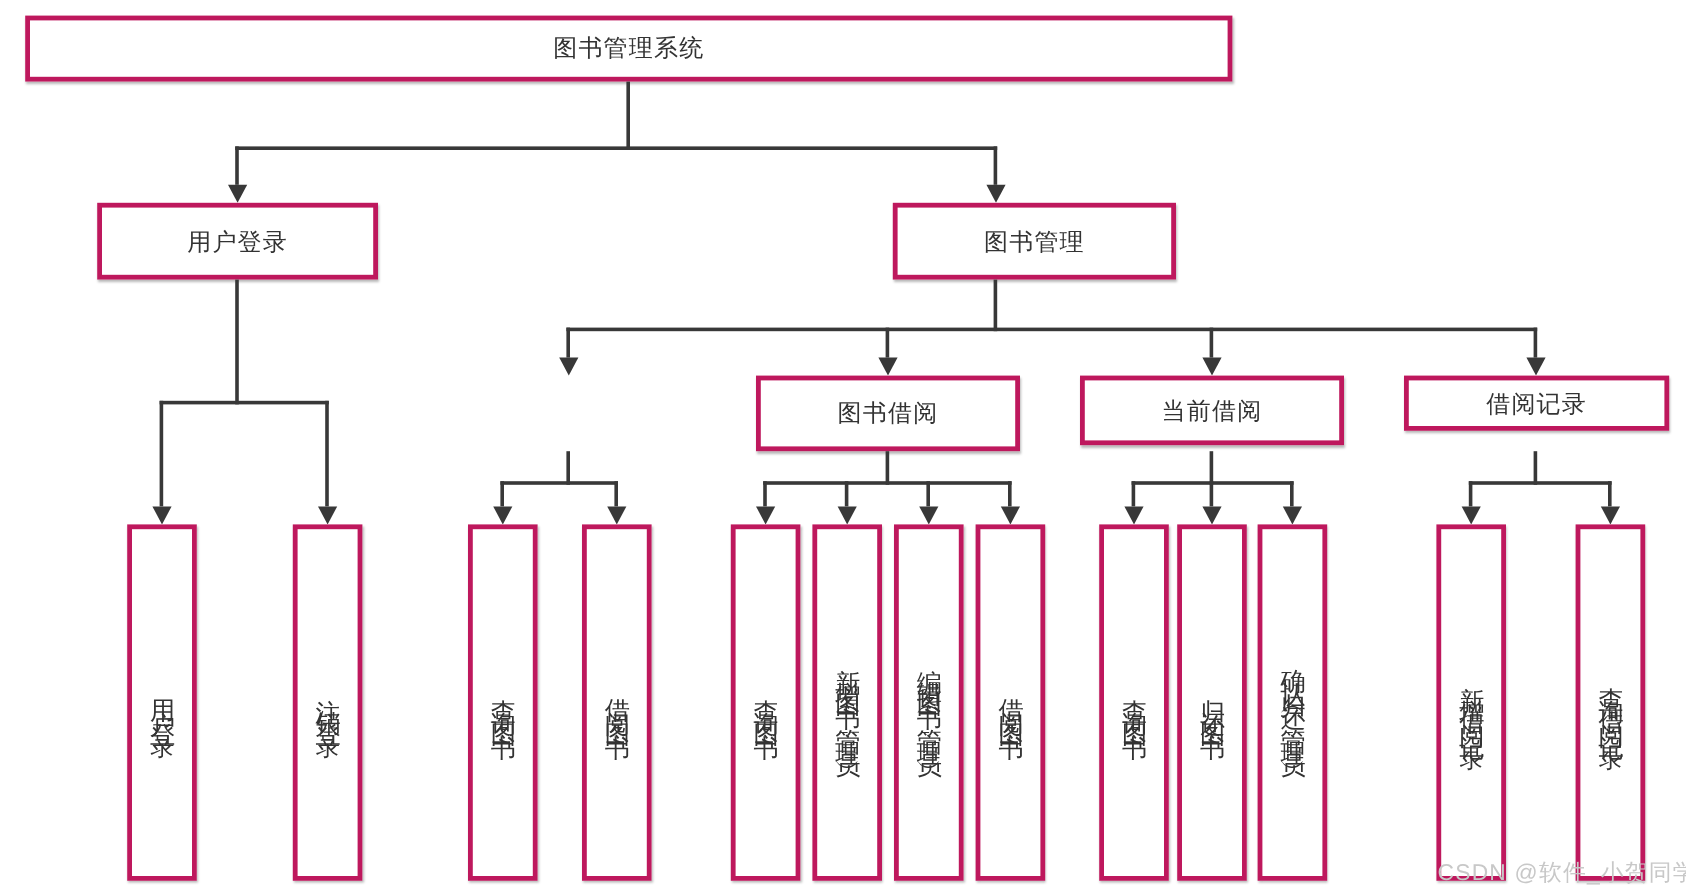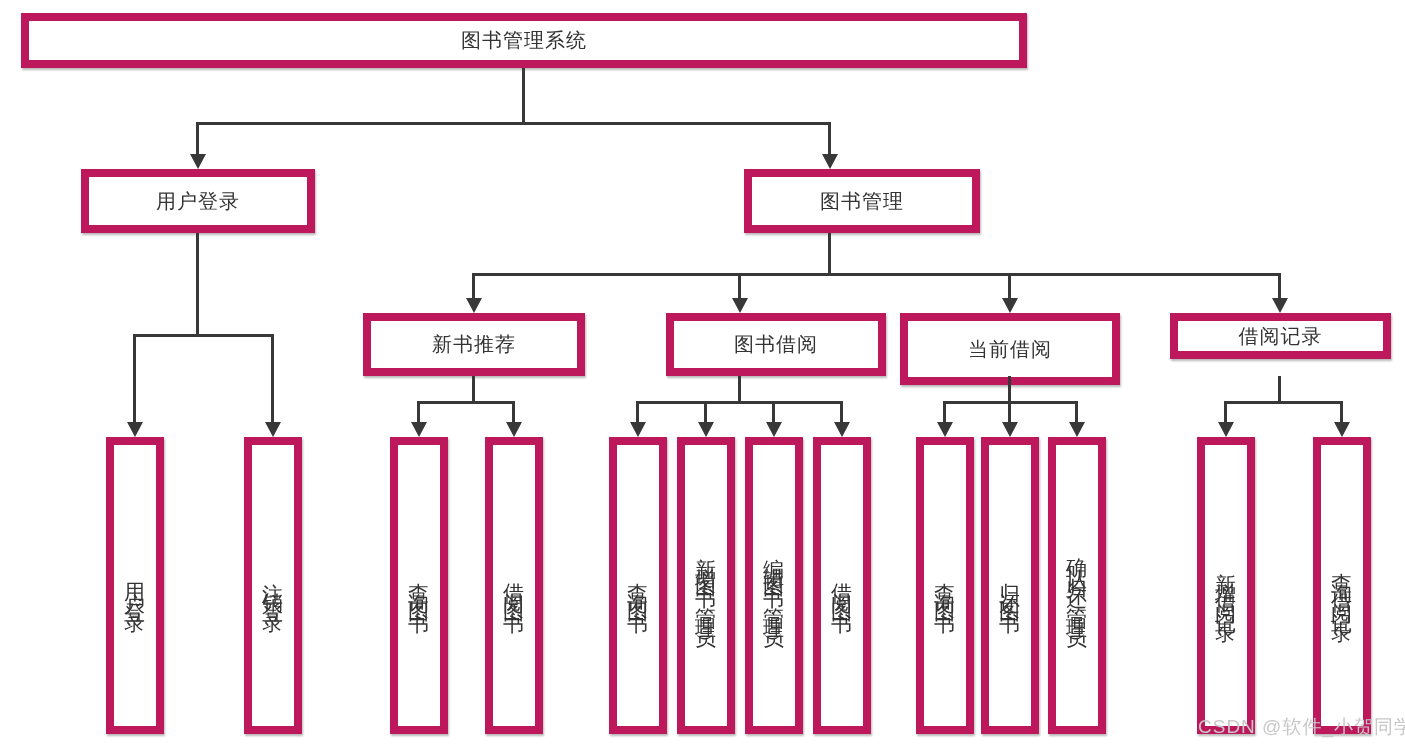--- a/index.html
+++ b/index.html
@@ -10,21 +10,21 @@
     position: relative;
     overflow: hidden;
     color: #333333;
   }
   #canvas { position: absolute; left: 0; top: 0; width: 1405px; height: 747px; }
 
   
   .node {
     position: absolute;
     box-sizing: border-box;
-    border: 8px solid #be185d;
+    border: 4px solid #be185d;
     background: #ffffff;
     display: flex;
     align-items: center;
     justify-content: center;
     box-shadow: 1px 2px 2px rgba(0,0,0,0.28);
   }
   .node.h .lbl {
     font-size: 20px;
     letter-spacing: 1px;
     white-space: nowrap;
@@ -91,27 +91,24 @@
   <div class="drop" style="left:133px; top:334px; height:88px;"></div>
   <div class="drop" style="left:271px; top:334px; height:88px;"></div>
 
   <div class="line vline" style="left:828px; top:233px; height:43px;"></div>
   <div class="line hline" style="left:472px; top:273px; width:809px;"></div>
   <div class="drop" style="left:472px; top:273px; height:25px;"></div>
   <div class="drop" style="left:738px; top:273px; height:25px;"></div>
   <div class="drop" style="left:1008px; top:273px; height:25px;"></div>
   <div class="drop" style="left:1278px; top:273px; height:25px;"></div>
 
-  <div class="node h" style="left:363px; top:313px; width:222px; height:63px;">
-    <span class="lbl">新书推荐</span>
-  </div>
-  <div class="node h" style="left:630px; top:313px; width:220px; height:63px;margin-left:36px;">
+  <div class="node h" style="left:630px; top:313px; width:220px; height:63px;">
     <span class="lbl">图书借阅</span>
   </div>
-  <div class="node h" style="left:900px; top:313px; width:220px; height:72px;">
+  <div class="node h" style="left:900px; top:313px; width:220px; height:58px;">
     <span class="lbl">当前借阅</span>
   </div>
   <div class="node h" style="left:1170px; top:313px; width:221px; height:46px;">
     <span class="lbl">借阅记录</span>
   </div>
 
   <div class="line vline" style="left:472px; top:376px; height:28px;"></div>
   <div class="line hline" style="left:417px; top:401px; width:98px;"></div>
   <div class="drop" style="left:417px; top:401px; height:21px;"></div>
   <div class="drop" style="left:512px; top:401px; height:21px;"></div>

